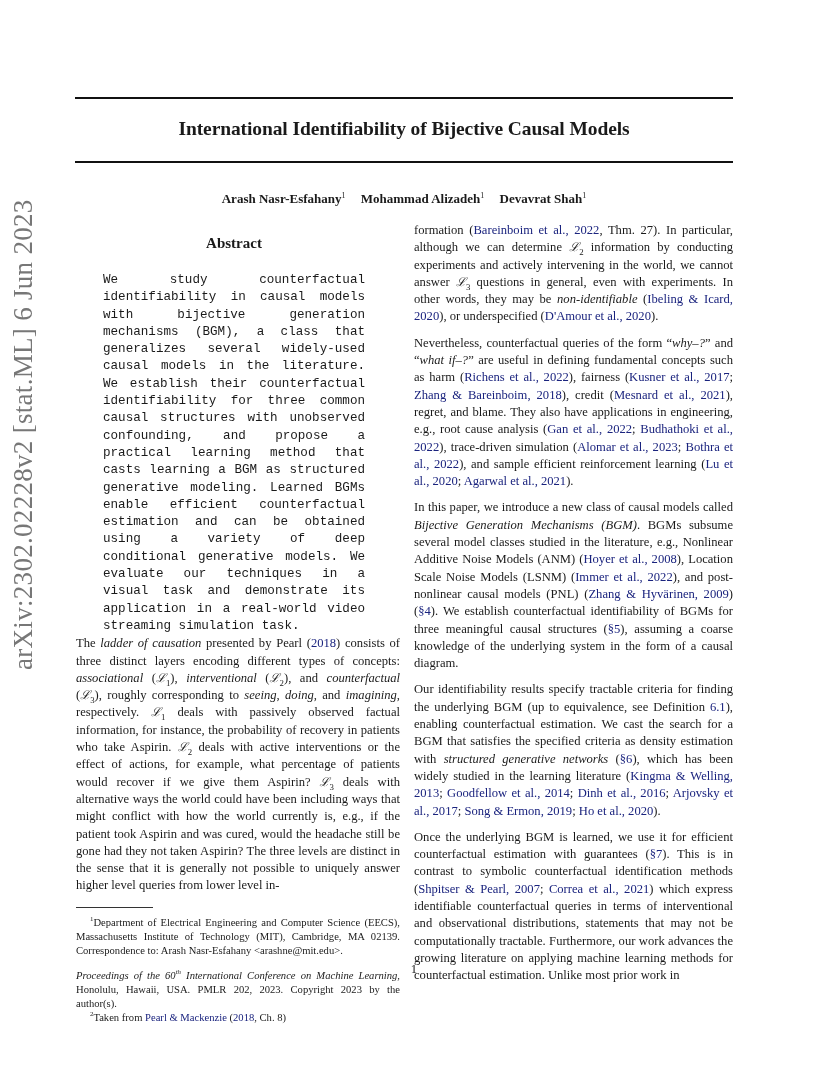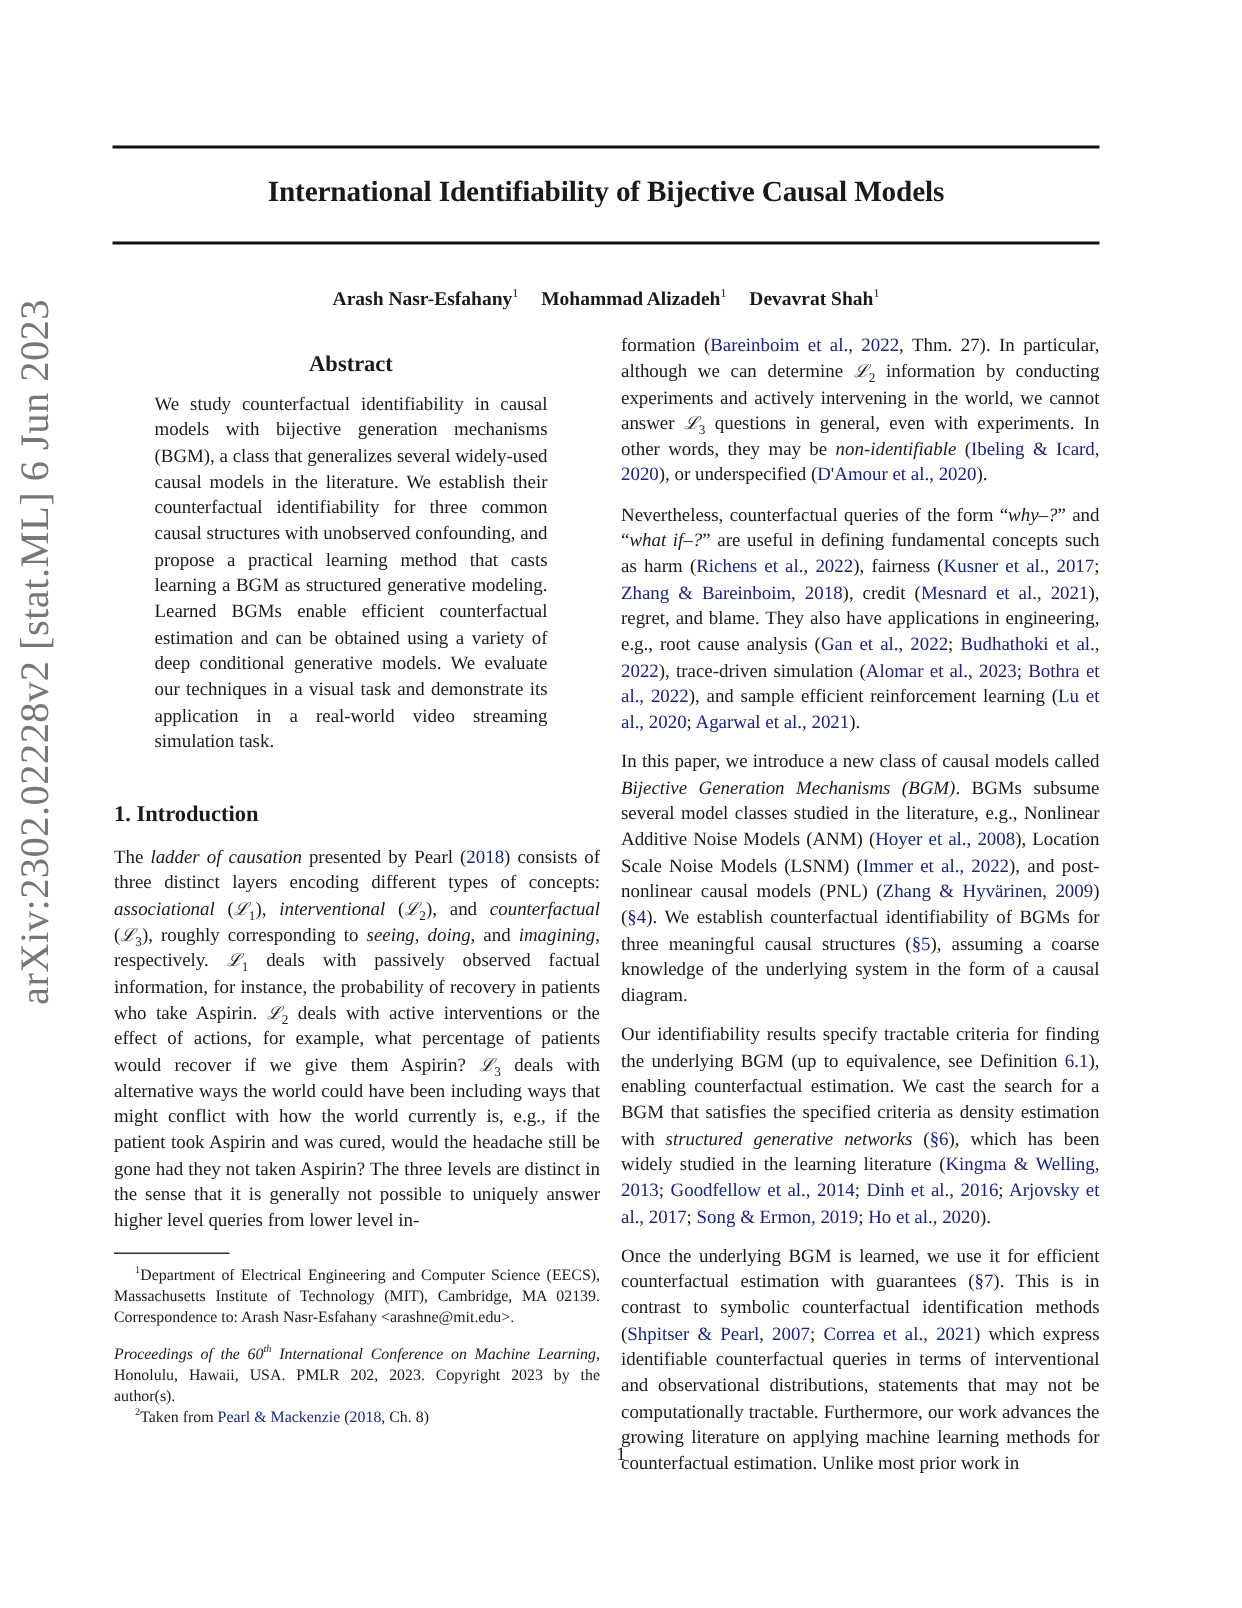--- a/index.html
+++ b/index.html
@@ -22,22 +22,22 @@
   .authors span.author { margin: 0 6px; }
   .authors sup { font-weight: normal; font-size: 8px; }
   .arxiv {
     position: absolute; left: 8px; top: 670px; transform-origin: 0 0; transform: rotate(-90deg);
     font-size: 27px; color: #777; white-space: nowrap; letter-spacing: 0.3px;
   }
   .col { position: absolute; font-size: 12.6px; line-height: 17.3px; text-align: justify; hyphens: manual; }
   .col-left { left: 76px; width: 324px; top: 233px; }
   .col-right { left: 414px; width: 319px; top: 222px; }
   .abstract { width: 262px; margin-left: 27px; }
-  .abstract h2 { text-align: center; font-size: 15px; font-weight: bold; margin: 0 0 8px 0; line-height: 20px; }
-  .abstract p { margin: 0; }
+  .abstract h2 { text-align: center; font-size: 15px; font-weight: bold; margin: 0 0 19px 0; line-height: 20px; }
+  .abstract p { margin: 0; font-family: Liberation Mono, monospace; }
   .sec-head { font-size: 15px; font-weight: bold; margin: 30px 0 10px 0; line-height: 20px; }
   .epigraph { font-style: italic; margin: 0 0 10px 0; text-align: left; }
   .epigraph .src { font-style: italic; }
   p { margin: 0 0 9px 0; }
   .cite { color: #1a237e; }
   i { font-style: italic; }
   .footrule { width: 77px; height: 1px; background: #333; margin: 12px 0 8px 0; }
   .footnote { font-size: 10.6px; line-height: 14.3px; text-align: justify; margin: 0; }
   .footnote.indent { text-indent: 14px; }
   .proceed { margin-top: 10px; }
@@ -60,21 +60,20 @@
   <span class="author"><span>Mohammad Alizadeh</span><sup>1</sup></span>
   <span class="author"><span>Devavrat Shah</span><sup>1</sup></span>
 </div>
 
 <div class="col col-left">
   <div class="abstract">
     <h2>Abstract</h2>
     <p>We study counterfactual identifiability in causal models with bijective generation mechanisms (BGM), a class that generalizes several widely-used causal models in the literature. We establish their counterfactual identifiability for three common causal structures with unobserved confounding, and propose a practical learning method that casts learning a BGM as structured generative modeling. Learned BGMs enable efficient counterfactual estimation and can be obtained using a variety of deep conditional generative models. We evaluate our techniques in a visual task and demonstrate its application in a real-world video streaming simulation task.</p>
   </div>
 
-  <div class="sec-head">1. Introduction</div>
 
 
   <p><span>The </span><i>ladder of causation</i><span> presented by Pearl (</span><span class="cite">2018</span><span>) consists of three distinct layers encoding different types of concepts: </span><i>associational</i> (<span class="script-l">ℒ</span><sub>1</sub>)<span>, </span><i>interventional</i> (<span class="script-l">ℒ</span><sub>2</sub>)<span>, and </span><i>counterfactual</i> (<span class="script-l">ℒ</span><sub>3</sub>)<span>, roughly corresponding to </span><i>seeing</i>, <i>doing</i>, and <i>imagining</i><span>, respectively. </span><span class="script-l">ℒ</span><sub>1</sub><span> deals with passively observed factual information, for instance, the probability of recovery in patients who take Aspirin. </span><span class="script-l">ℒ</span><sub>2</sub><span> deals with active interventions or the effect of actions, for example, what percentage of patients would recover if we give them Aspirin? </span><span class="script-l">ℒ</span><sub>3</sub><span> deals with alternative ways the world could have been including ways that might conflict with how the world currently is, e.g., if the patient took Aspirin and was cured, would the headache still be gone had they not taken Aspirin? The three levels are distinct in the sense that it is generally not possible to uniquely answer higher level queries from lower level in-</span></p>
 
   <div class="footrule"></div>
   <p class="footnote indent"><sup>1</sup><span>Department of Electrical Engineering and Computer Science (EECS), Massachusetts Institute of Technology (MIT), Cambridge, MA 02139. Correspondence to: Arash Nasr-Esfahany &lt;arashne@mit.edu&gt;.</span></p>
   <p class="footnote proceed"><i>Proceedings of the </i><i>60</i><sup><i>th</i></sup><i> International Conference on Machine Learning</i><span>, Honolulu, Hawaii, USA. PMLR 202, 2023. Copyright 2023 by the author(s).</span></p>
   <p class="footnote indent"><sup>2</sup><span>Taken from </span><span class="cite">Pearl &amp; Mackenzie</span><span> (</span><span class="cite">2018</span><span>, Ch. 8)</span></p>
 </div>
 

